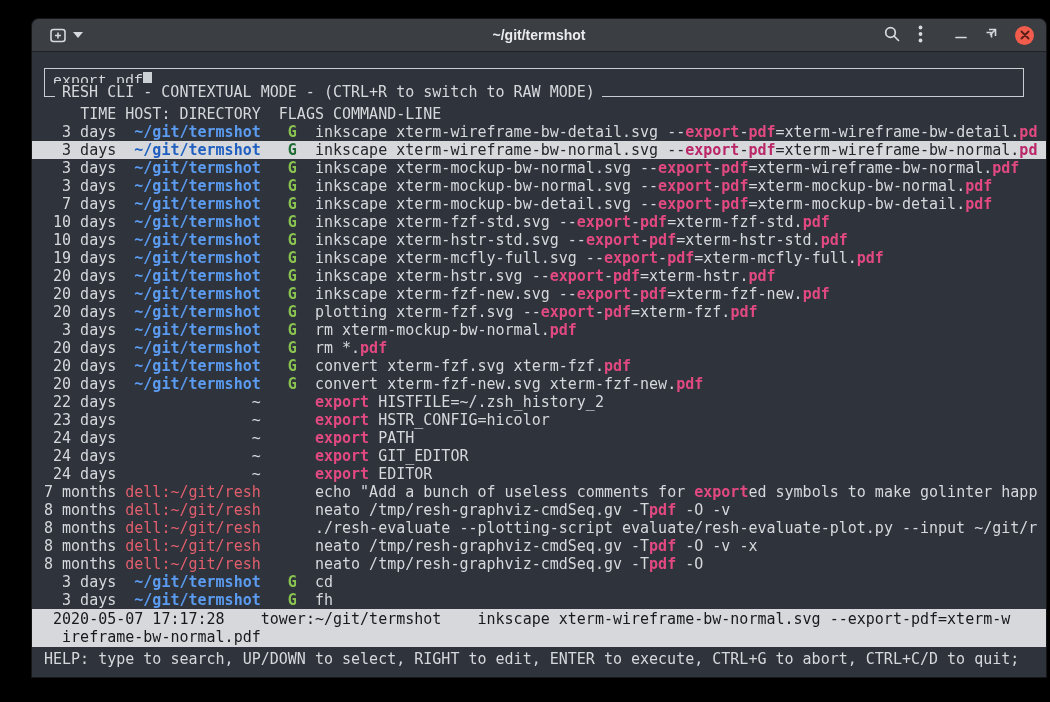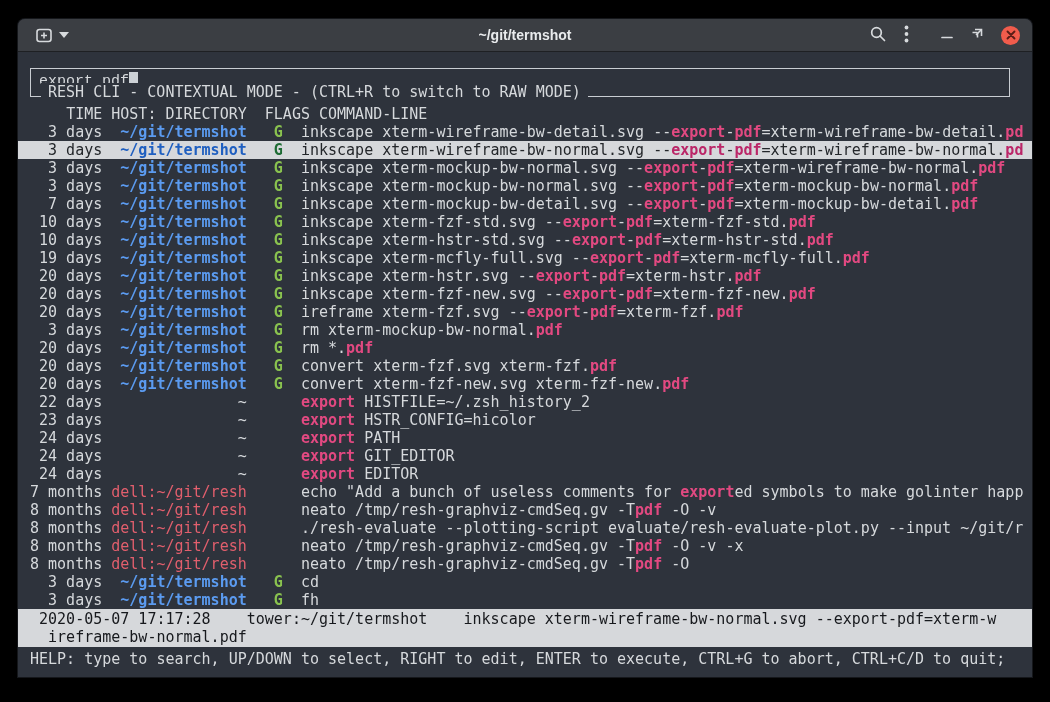--- a/index.html
+++ b/index.html
@@ -1,20 +1,20 @@
 <!DOCTYPE html>
 <html style="--term-bg: #2e333c; --titlebar-bg: #3b3e43; --fg: #d6d9dc; --host-blue: #5b9bf0; --host-red: #e25f6d; --flag-green: #8ac34f; --match-pink: #e24981; --sel-bg: #d6d8db; --sel-fg: #23262a; --sel-blue: #1f5fc0; --sel-pink: #bb2668; --sel-green: #1d6b33; --detail-fg: #17191d; --close-red: #f15c4c; --box-border: #c9cdd2; --cursor: #ccd1d6;"><head>
 <meta charset="utf-8">
 <style>
   * { margin:0; padding:0; box-sizing:border-box; }
   html,body { width:1050px; height:702px; background:#000; overflow:hidden; }
   button { background:none; border:none; padding:0; cursor:default; }
 
   .window {
-    position:absolute; left:18px; top:19px; width:1014px; height:658px;
+    position:absolute; left:32px; top:19px; width:1014px; height:658px;
     background:var(--term-bg, #2e333c);
     border-radius:7px 7px 0 0; overflow:hidden;
     box-shadow:0 0 0 1px #15171b;
   }
   .titlebar {
     height:33px; background:var(--titlebar-bg, #3b3e43);
     border-bottom:1px solid #1e2023;
     display:flex; align-items:center; padding:0 12px; position:relative;
   }
   .tb-left { display:flex; align-items:center; z-index:1; }
@@ -143,21 +143,21 @@
         <div class="row"><span class="time">  3 days </span><span class="host host-blue"> ~/git/termshot</span><span class="flags">   G  </span><span class="cmd"><span>inkscape xterm-wireframe-bw-detail.svg --</span><span class="match">export</span><span>-</span><span class="match">pdf</span><span>=xterm-wireframe-bw-detail.</span><span class="match">pd</span></span></div>
         <div class="row selected"><span class="time">  3 days </span><span class="host host-blue"> ~/git/termshot</span><span class="flags">   G  </span><span class="cmd"><span>inkscape xterm-wireframe-bw-normal.svg --</span><span class="match">export</span><span>-</span><span class="match">pdf</span><span>=xterm-wireframe-bw-normal.</span><span class="match">pd</span></span></div>
         <div class="row"><span class="time">  3 days </span><span class="host host-blue"> ~/git/termshot</span><span class="flags">   G  </span><span class="cmd"><span>inkscape xterm-mockup-bw-normal.svg --</span><span class="match">export</span><span>-</span><span class="match">pdf</span><span>=xterm-wireframe-bw-normal.</span><span class="match">pdf</span></span></div>
         <div class="row"><span class="time">  3 days </span><span class="host host-blue"> ~/git/termshot</span><span class="flags">   G  </span><span class="cmd"><span>inkscape xterm-mockup-bw-normal.svg --</span><span class="match">export</span><span>-</span><span class="match">pdf</span><span>=xterm-mockup-bw-normal.</span><span class="match">pdf</span></span></div>
         <div class="row"><span class="time">  7 days </span><span class="host host-blue"> ~/git/termshot</span><span class="flags">   G  </span><span class="cmd"><span>inkscape xterm-mockup-bw-detail.svg --</span><span class="match">export</span><span>-</span><span class="match">pdf</span><span>=xterm-mockup-bw-detail.</span><span class="match">pdf</span></span></div>
         <div class="row"><span class="time"> 10 days </span><span class="host host-blue"> ~/git/termshot</span><span class="flags">   G  </span><span class="cmd"><span>inkscape xterm-fzf-std.svg --</span><span class="match">export</span><span>-</span><span class="match">pdf</span><span>=xterm-fzf-std.</span><span class="match">pdf</span></span></div>
         <div class="row"><span class="time"> 10 days </span><span class="host host-blue"> ~/git/termshot</span><span class="flags">   G  </span><span class="cmd"><span>inkscape xterm-hstr-std.svg --</span><span class="match">export</span><span>-</span><span class="match">pdf</span><span>=xterm-hstr-std.</span><span class="match">pdf</span></span></div>
         <div class="row"><span class="time"> 19 days </span><span class="host host-blue"> ~/git/termshot</span><span class="flags">   G  </span><span class="cmd"><span>inkscape xterm-mcfly-full.svg --</span><span class="match">export</span><span>-</span><span class="match">pdf</span><span>=xterm-mcfly-full.</span><span class="match">pdf</span></span></div>
         <div class="row"><span class="time"> 20 days </span><span class="host host-blue"> ~/git/termshot</span><span class="flags">   G  </span><span class="cmd"><span>inkscape xterm-hstr.svg --</span><span class="match">export</span><span>-</span><span class="match">pdf</span><span>=xterm-hstr.</span><span class="match">pdf</span></span></div>
         <div class="row"><span class="time"> 20 days </span><span class="host host-blue"> ~/git/termshot</span><span class="flags">   G  </span><span class="cmd"><span>inkscape xterm-fzf-new.svg --</span><span class="match">export</span><span>-</span><span class="match">pdf</span><span>=xterm-fzf-new.</span><span class="match">pdf</span></span></div>
-        <div class="row"><span class="time"> 20 days </span><span class="host host-blue"> ~/git/termshot</span><span class="flags">   G  </span><span class="cmd"><span>ireframe xterm-fzf.svg --</span><span class="match">export</span><span>-</span><span class="match">pdf</span><span>=xterm-fzf.</span><span class="match">pdf</span></span></div>
+        <div class="row"><span class="time"> 20 days </span><span class="host host-blue"> ~/git/termshot</span><span class="flags">   G  </span><span class="cmd"><span>plotting xterm-fzf.svg --</span><span class="match">export</span><span>-</span><span class="match">pdf</span><span>=xterm-fzf.</span><span class="match">pdf</span></span></div>
         <div class="row"><span class="time">  3 days </span><span class="host host-blue"> ~/git/termshot</span><span class="flags">   G  </span><span class="cmd"><span>rm xterm-mockup-bw-normal.</span><span class="match">pdf</span></span></div>
         <div class="row"><span class="time"> 20 days </span><span class="host host-blue"> ~/git/termshot</span><span class="flags">   G  </span><span class="cmd"><span>rm *.</span><span class="match">pdf</span></span></div>
         <div class="row"><span class="time"> 20 days </span><span class="host host-blue"> ~/git/termshot</span><span class="flags">   G  </span><span class="cmd"><span>convert xterm-fzf.svg xterm-fzf.</span><span class="match">pdf</span></span></div>
         <div class="row"><span class="time"> 20 days </span><span class="host host-blue"> ~/git/termshot</span><span class="flags">   G  </span><span class="cmd"><span>convert xterm-fzf-new.svg xterm-fzf-new.</span><span class="match">pdf</span></span></div>
         <div class="row"><span class="time"> 22 days </span><span class="host host-plain">              ~</span><span class="flags">      </span><span class="cmd"><span class="match">export</span><span> HISTFILE=~/.zsh_history_2</span></span></div>
         <div class="row"><span class="time"> 23 days </span><span class="host host-plain">              ~</span><span class="flags">      </span><span class="cmd"><span class="match">export</span><span> HSTR_CONFIG=hicolor</span></span></div>
         <div class="row"><span class="time"> 24 days </span><span class="host host-plain">              ~</span><span class="flags">      </span><span class="cmd"><span class="match">export</span><span> PATH</span></span></div>
         <div class="row"><span class="time"> 24 days </span><span class="host host-plain">              ~</span><span class="flags">      </span><span class="cmd"><span class="match">export</span><span> GIT_EDITOR</span></span></div>
         <div class="row"><span class="time"> 24 days </span><span class="host host-plain">              ~</span><span class="flags">      </span><span class="cmd"><span class="match">export</span><span> EDITOR</span></span></div>
         <div class="row"><span class="time">7 months </span><span class="host host-red">dell:~/git/resh</span><span class="flags">      </span><span class="cmd"><span>echo "Add a bunch of useless comments for </span><span class="match">export</span><span>ed symbols to make golinter happ</span></span></div>

